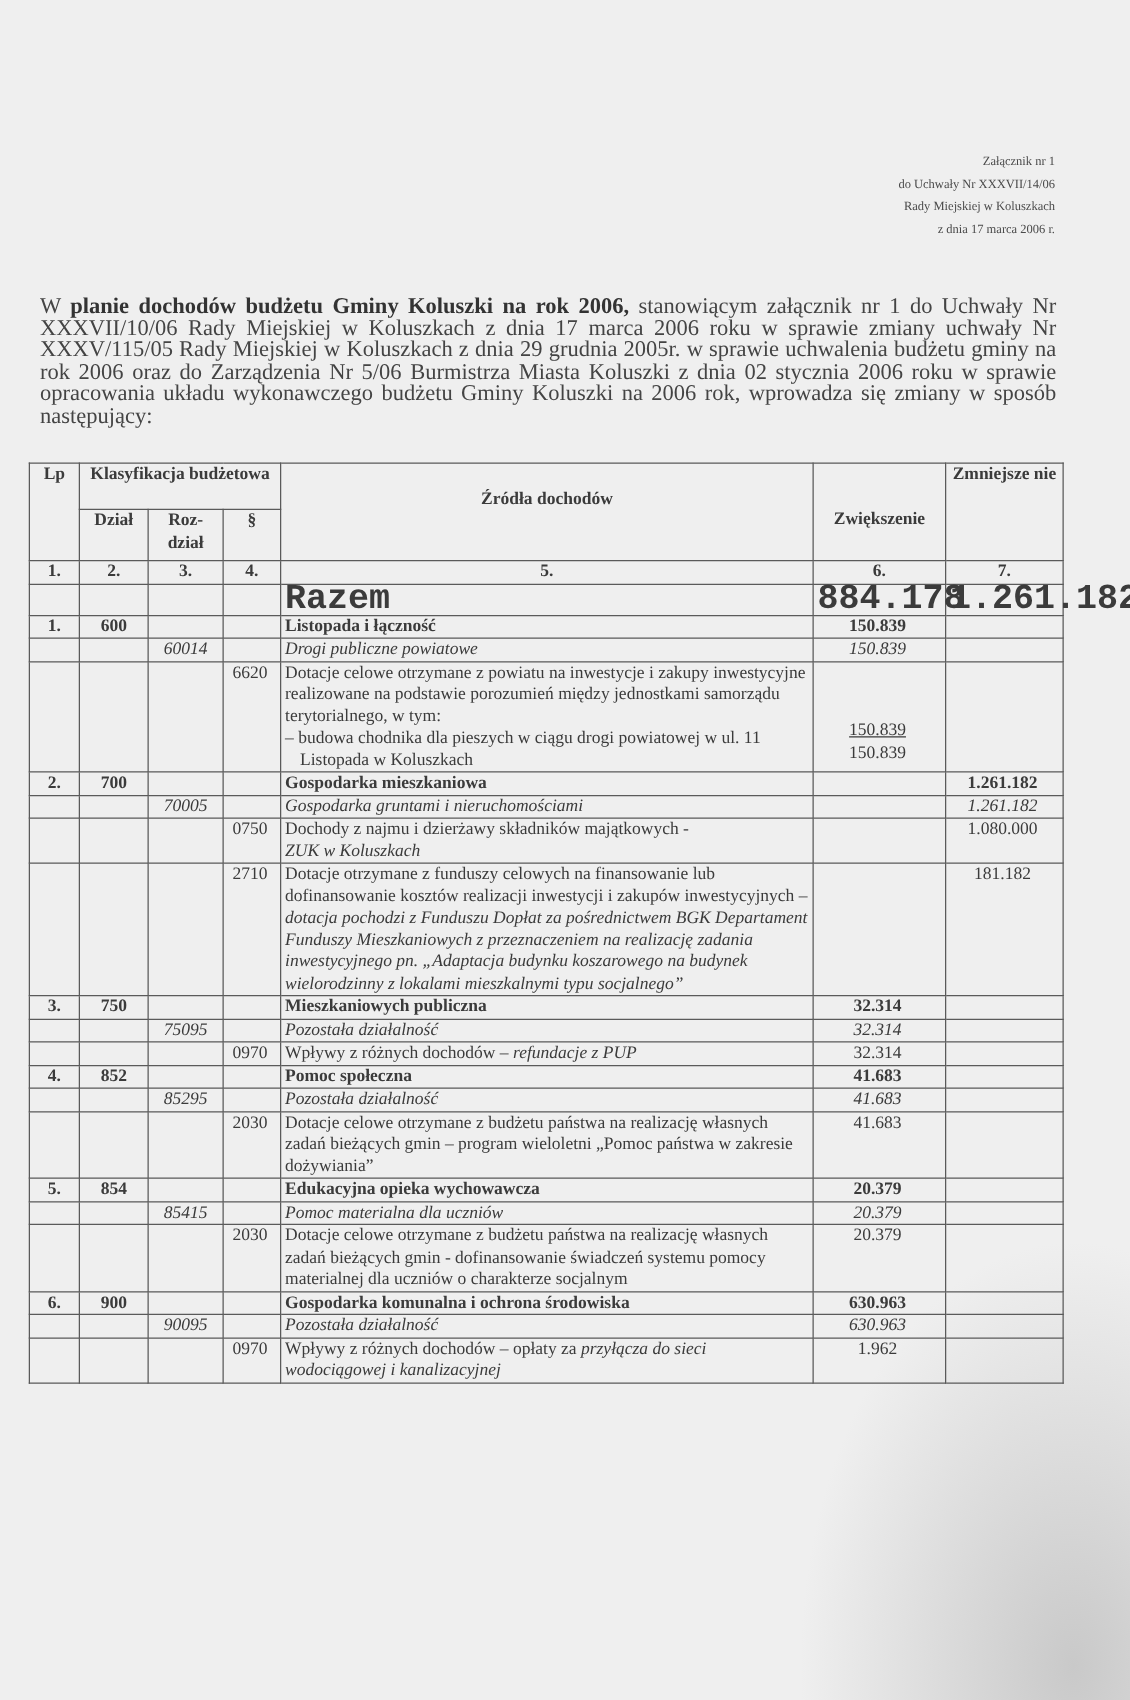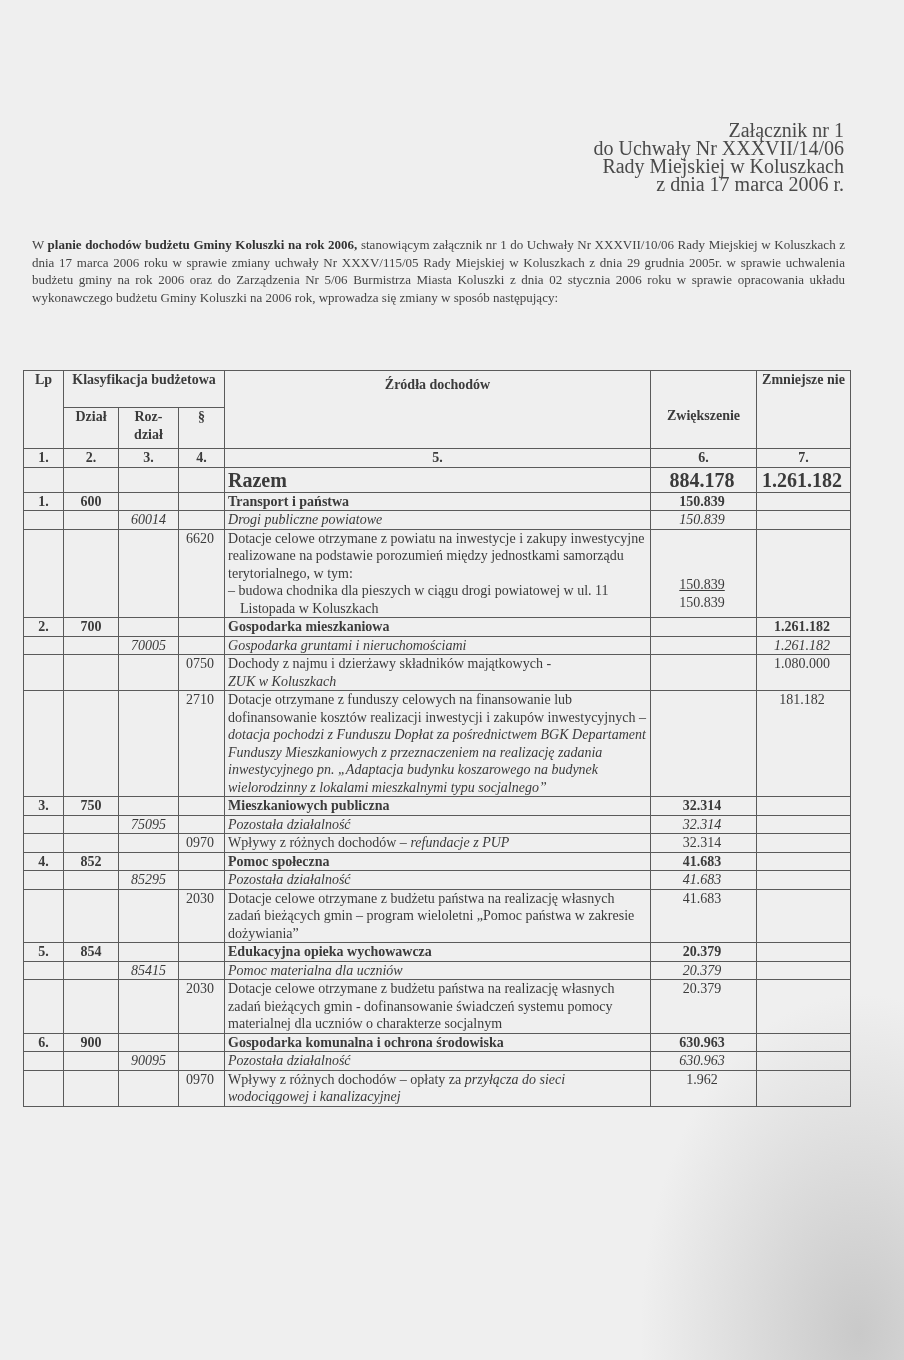--- a/index.html
+++ b/index.html
@@ -5,38 +5,38 @@
   html, body { margin:0; padding:0; }
   body {
     width:904px; height:1360px; overflow:hidden;
     background:#ededed;
     font-family:"Liberation Serif", "DejaVu Serif", serif;
     color:#3a3a3a;
     position:relative;
   }
   .page { position:absolute; left:0; top:0; width:904px; height:1360px;
     background: radial-gradient(ellipse at 95% 98%, #c9c9c9 0%, rgba(237,237,237,0) 18%), #efefef; }
-  .annex { position:absolute; right:60px; top:121px; text-align:right; font-size:20px; line-height:18px; color:#4a4a4a; }
+  .annex { position:absolute; right:60px; top:121px; text-align:right; font-size:10px; line-height:18px; color:#4a4a4a; }
   .annex div { white-space:nowrap; }
-  .intro { position:absolute; left:32px; top:236px; width:813px; font-size:13px; line-height:17.6px; text-align:justify; color:#444; }
+  .intro { position:absolute; left:32px; top:236px; width:813px; font-size:18px; line-height:17.6px; text-align:justify; color:#444; }
   .intro b { color:#333; }
   table.budget {
     position:absolute; left:23px; top:370px;
     border-collapse:collapse; table-layout:fixed; width:827px;
     font-size:14px; color:#3b3b3b;
   }
   table.budget td, table.budget th {
     border:1px solid #5a5a5a; padding:0 3px; vertical-align:top; line-height:17.5px;
   }
   th { font-weight:bold; }
   .c { text-align:center; }
   .r { text-align:center; padding-right:6px !important; }
   .b { font-weight:bold; }
   .i { font-style:italic; }
-  .big { font-size:20px; font-weight:bold; line-height:24px !important; }
+  .big { font-size:28px; font-weight:bold; line-height:24px !important;font-family:Liberation Mono, monospace; }
   .hdr1 th { height:34px; vertical-align:top;margin-top:48px; }
   .u { text-decoration:underline; }
   .dash { padding-left:12px; text-indent:-12px; display:block; }
 </style>
 </head>
 <body>
 <div class="page"></div>
 
 <div class="annex">
   <div>Załącznik nr 1</div>
@@ -54,21 +54,21 @@
       <col style="width:60px">
       <col style="width:46px">
       <col style="width:426px">
       <col style="width:106px">
       <col style="width:94px">
   </colgroup>
   <thead>
     <tr class="hdr1">
       <th rowspan="2" class="c" style="vertical-align:top">Lp</th>
       <th colspan="3" class="c" style="height:36px">Klasyfikacja budżetowa</th>
-      <th rowspan="2" class="c" style="vertical-align:top;padding-top:5px">Źródła dochodów</th>
+      <th rowspan="2" class="c" style="vertical-align:top;padding-top:20px">Źródła dochodów</th>
       <th rowspan="2" class="c" style="vertical-align:top;padding-top:36px">Zwiększenie</th>
       <th rowspan="2" class="c" style="vertical-align:top;">Zmniejsze nie</th>
     </tr>
     <tr>
       <th class="c" style="height:40px">Dział</th>
       <th class="c">Roz-dział</th>
       <th class="c">§</th>
     </tr>
     <tr>
       <th class="c">1.</th>
@@ -88,21 +88,21 @@
         <td></td>
       <td class="big">Razem</td>
       <td class="big r">884.178</td>
       <td class="big r">1.261.182</td>
     </tr>
   <tr>
         <td class="c b">1.</td>
         <td class="c b">600</td>
         <td class="c i"></td>
         <td class="r"></td>
-        <td class="b"><span>Transport i państwa</span></td>
+        <td class="b"><span>Listopada i łączność</span></td>
         <td class="r b">150.839</td>
         <td class="r b"></td>
       </tr>
       <tr>
         <td class="c b"></td>
         <td class="c b"></td>
         <td class="c i">60014</td>
         <td class="r"></td>
         <td class="i"><span>Drogi publiczne powiatowe</span></td>
         <td class="r i">150.839</td>

